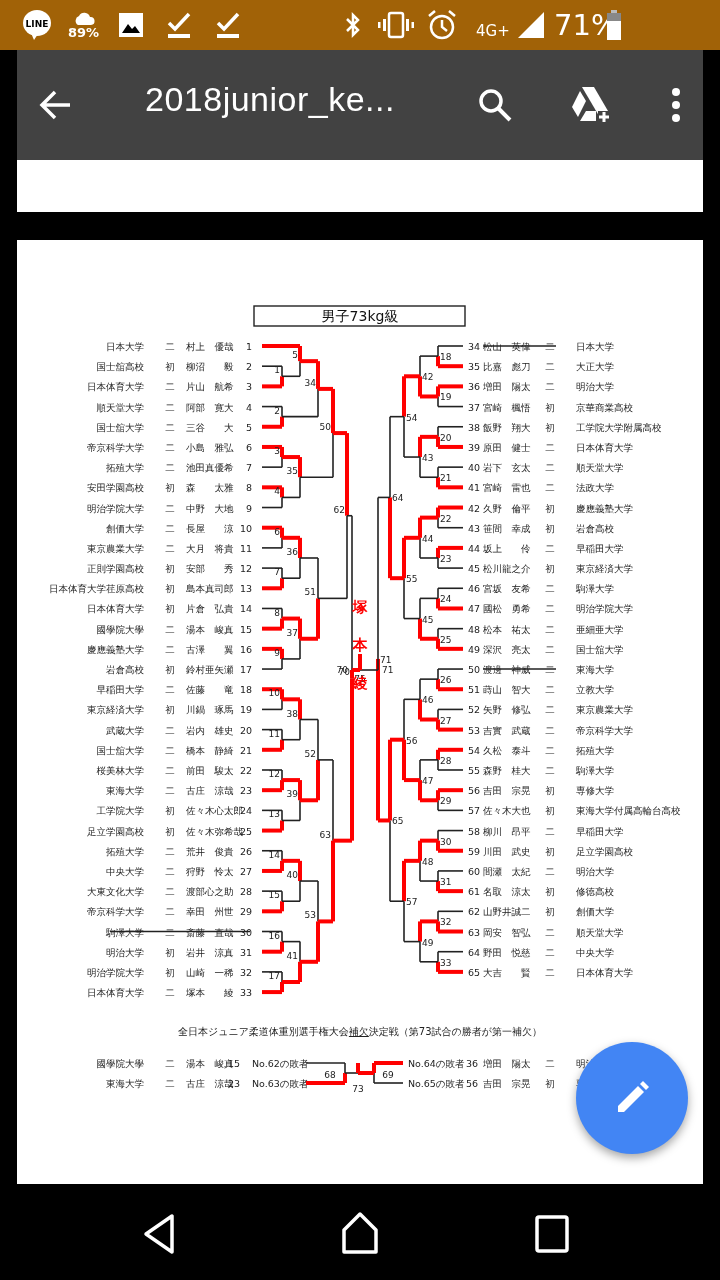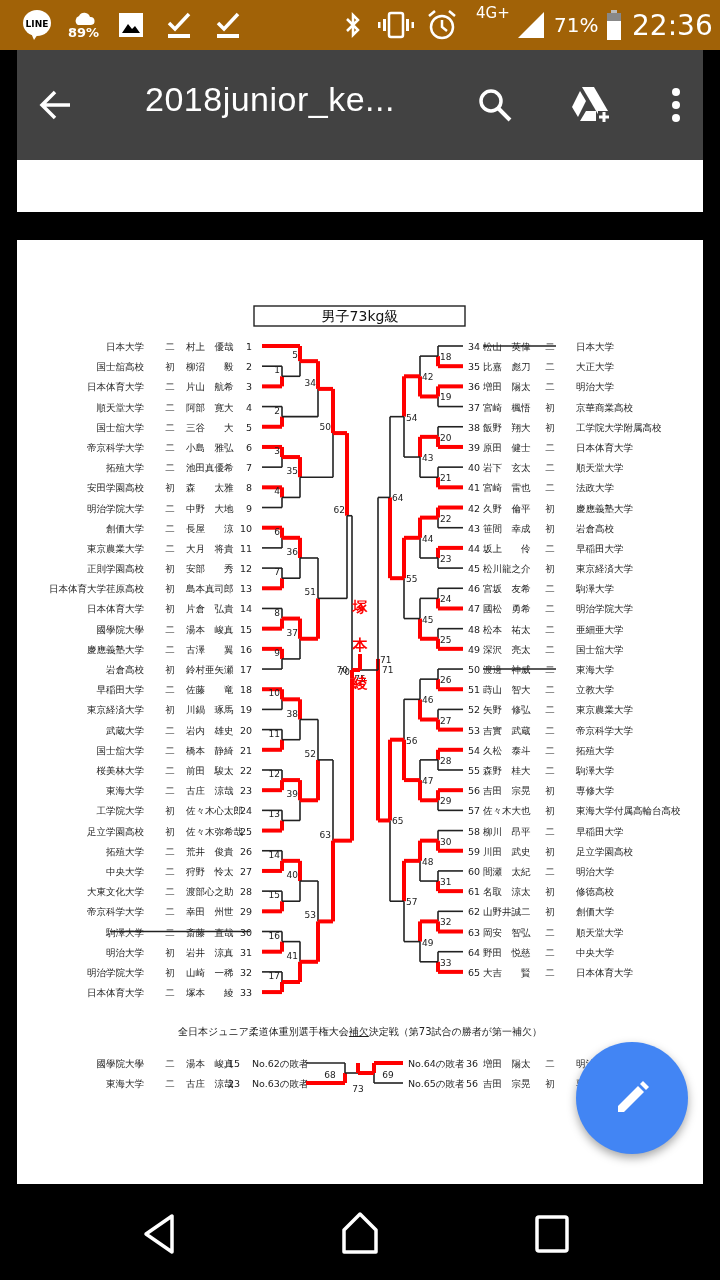--- a/index.html
+++ b/index.html
@@ -68,35 +68,34 @@
         <rect x="33.5" y="11" width="2.5" height="6" fill="#fff"></rect>
       </svg>
   </div>
   <div class="sb-item" style="left:426px;">
     <svg width="32" height="32" viewBox="0 0 32 32">
         <circle cx="16" cy="18" r="11" stroke="#fff" stroke-width="2.5" fill="none"></circle>
         <path d="M16 11 L16 18 L21 22" stroke="#fff" stroke-width="2.5" fill="none"></path>
         <path d="M3 7 L9 2 M29 7 L23 2" stroke="#fff" stroke-width="2.5"></path>
       </svg>
   </div>
-  <div class="sb-item" style="left:476px;align-items:flex-start;padding-top:4px;font-size:15px;">4G+</div>
+  <div class="sb-item" style="left:476px;align-items:flex-start;padding-top:22px;font-size:15px;">4G+</div>
   <div class="sb-item" style="left:516px;">
     <svg width="30" height="30" viewBox="0 0 30 30">
         <path d="M2 28 L28 2 L28 28 Z" fill="#fff"></path>
       </svg>
   </div>
-  <div class="sb-item" style="left:554px;font-size:20px;">71%</div>
+  <div class="sb-item" style="left:554px;font-size:29px;">71%</div>
   <div class="sb-item" style="left:606px;">
     <svg width="16" height="30" viewBox="0 0 16 30">
         <rect x="5" y="0" width="6" height="3" fill="#bbb"></rect>
         <rect x="1" y="3" width="14" height="27" fill="#888"></rect>
         <rect x="1" y="11" width="14" height="19" fill="#fff"></rect>
       </svg>
   </div>
-  <div class="sb-item" style="left:632px;font-size:28px;">22:36</div>
 </div>
 
 <div class="appbar">
   <div class="ab-btn" style="left:14px;">
     <svg width="36" height="36" viewBox="0 0 36 36">
         <path d="M32 18 L5 18 M17 5 L4 18 L17 31" stroke="#fff" stroke-width="3.5" fill="none"></path>
       </svg>
   </div>
   <div class="title">2018junior_ke...</div>
   <div class="ab-btn" style="left:453px;">

